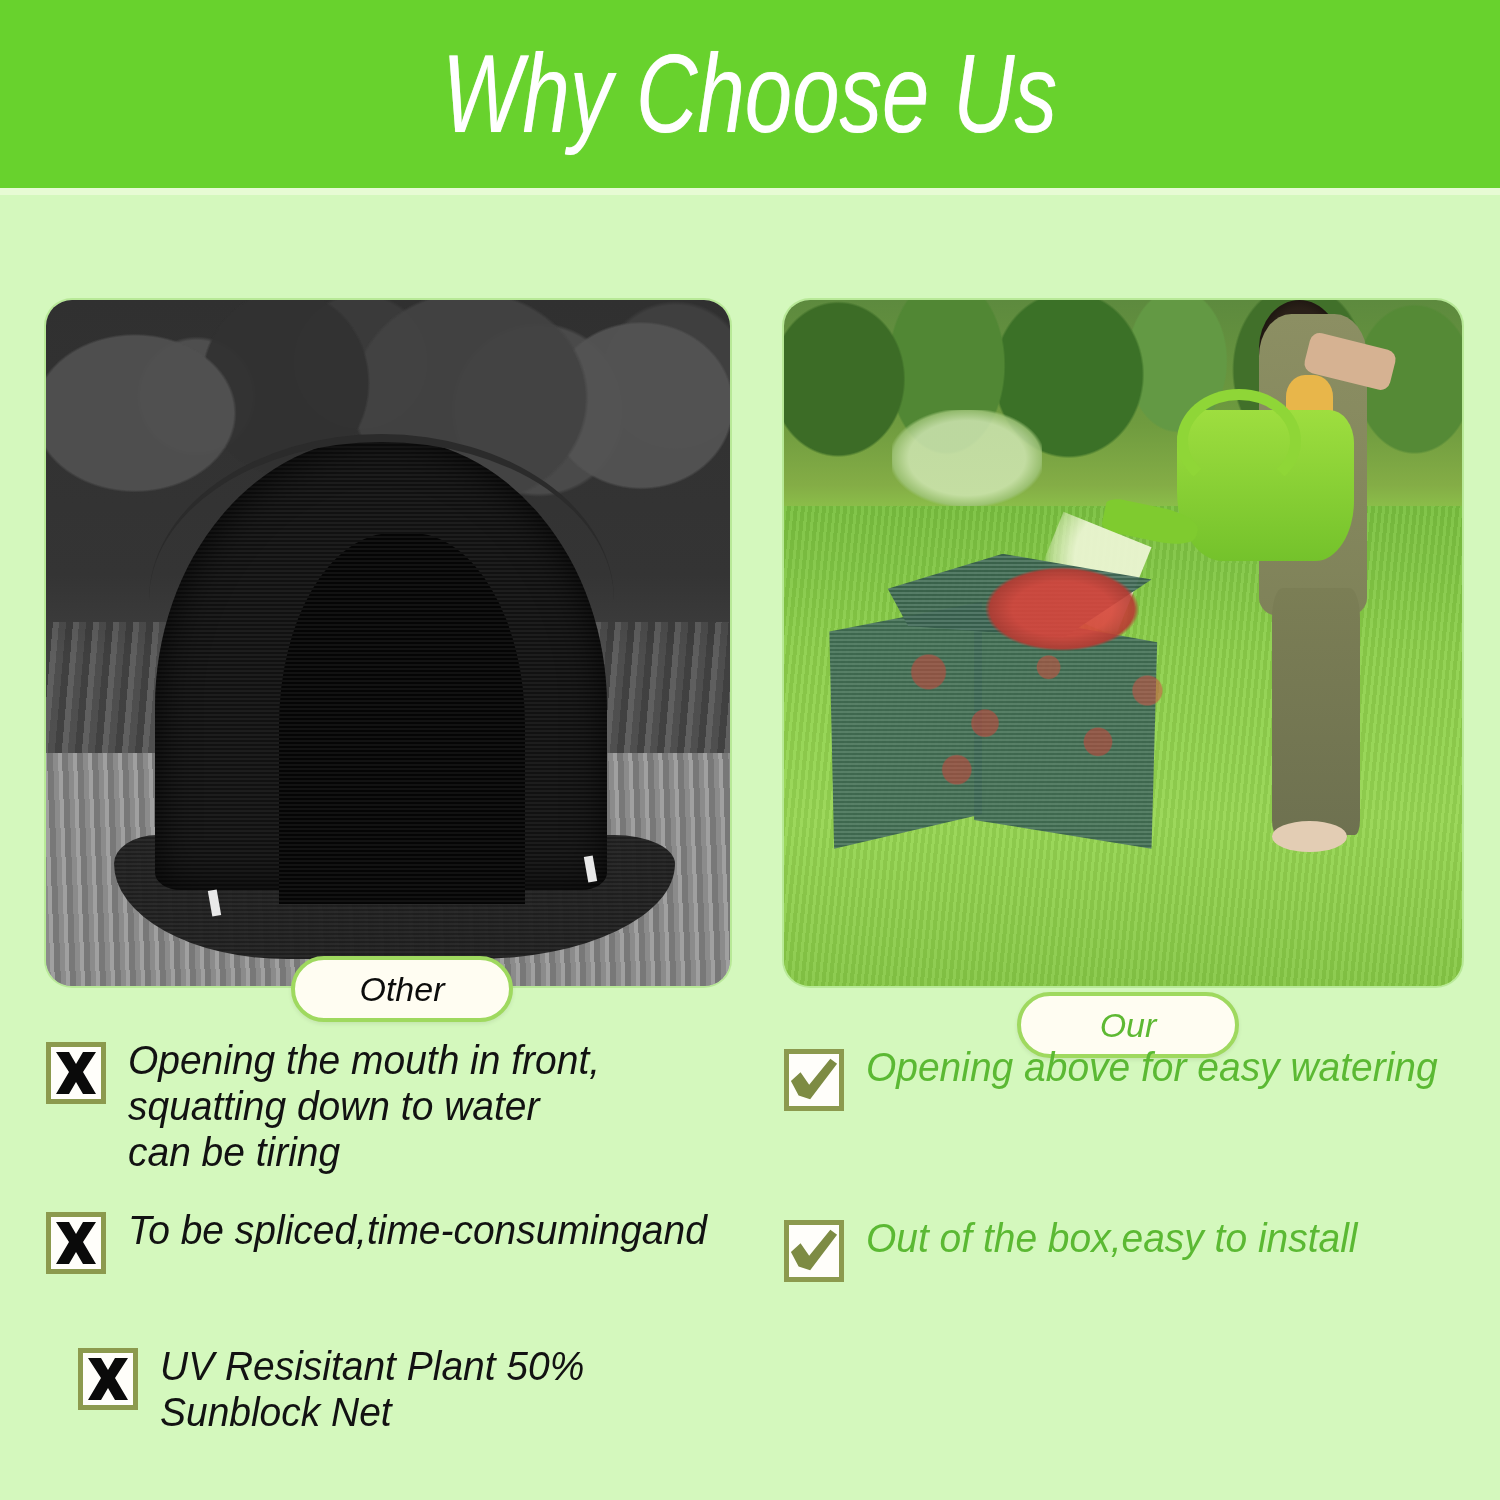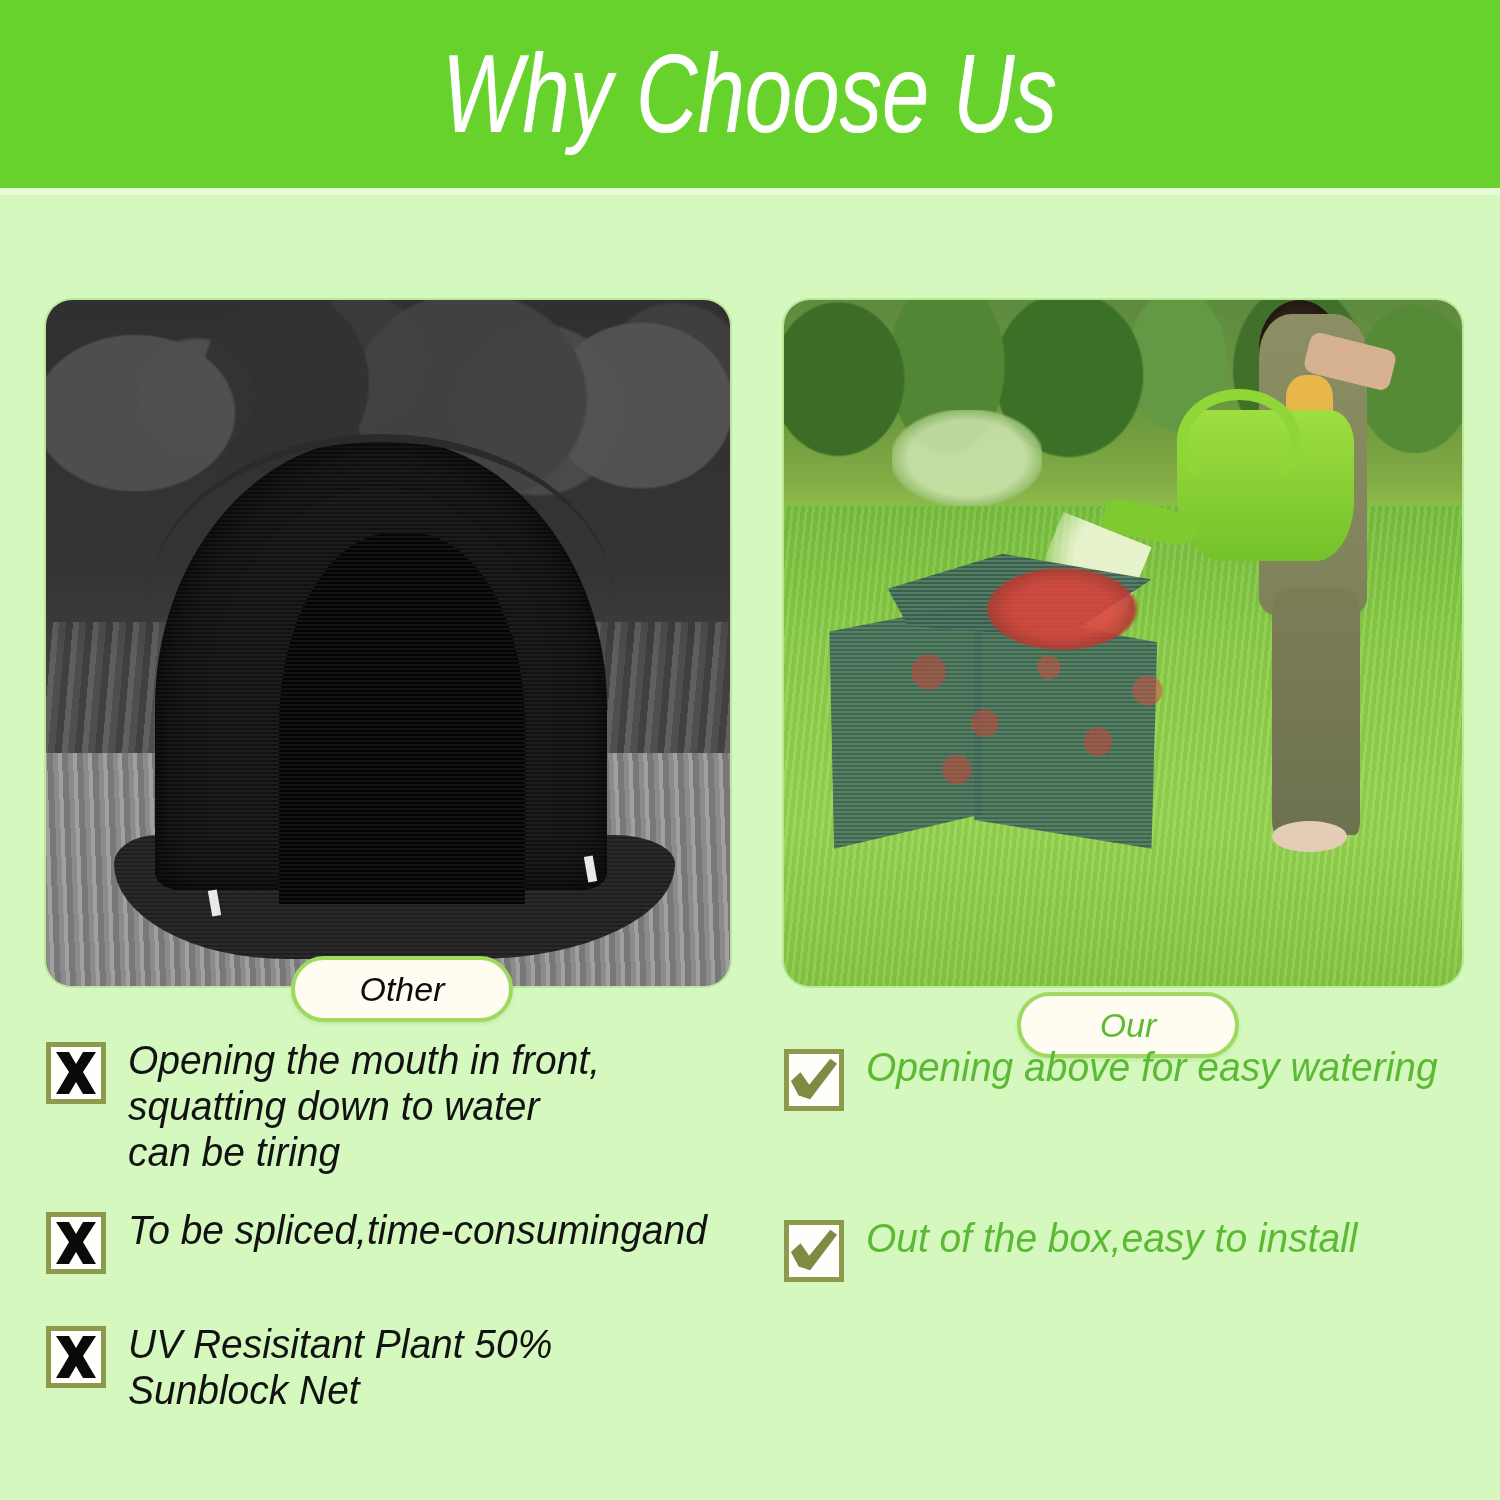--- a/index.html
+++ b/index.html
@@ -261,21 +261,21 @@
   .col-right { left: 784px; width: 700px; }
 
   .feature-row {
     position: absolute;
     display: flex;
     align-items: flex-start;
     gap: 22px;
   }
   .col-left  .row-1 { top: 20px; }
   .col-left  .row-2 { top: 190px; }
-  .col-left  .row-3 { top: 304px; }
+  .col-left  .row-3 { top: 326px; margin-left: 32px; }
   .col-right .row-1 { top: 27px; }
   .col-right .row-2 { top: 198px; text-align: center; }
   .col-right .row-3 { top: 322px; }
 
   .mark-box {
     flex: 0 0 auto;
     width: 60px; height: 62px;
     background: #fffefa;
     border: 5px solid #8c9a4e;
     box-sizing: border-box;

